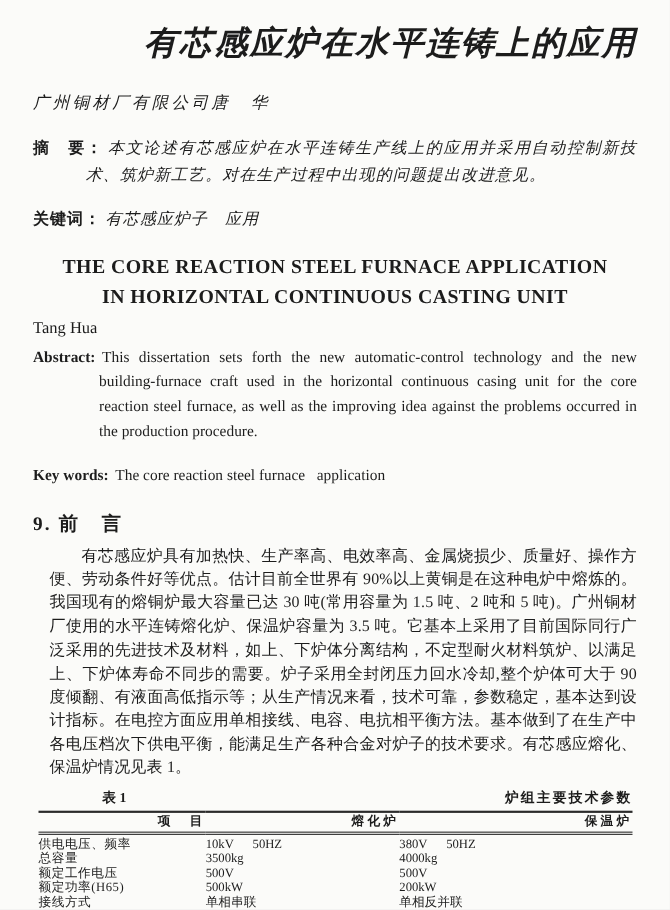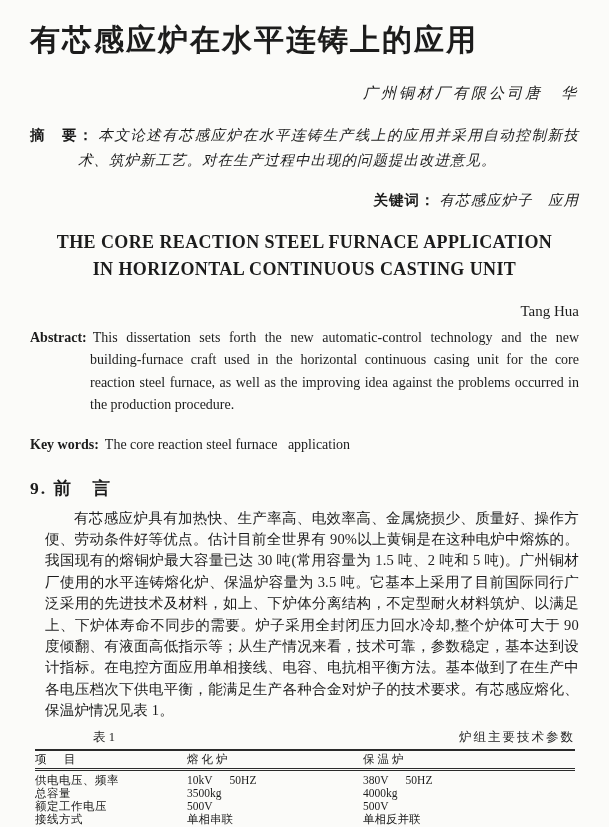--- a/index.html
+++ b/index.html
@@ -8,66 +8,66 @@
     --rule:#2b2b2b;
   }
   *{box-sizing:border-box;}
   html,body{margin:0;padding:0;}
   body{background:#d8d8d8;font-family:"Liberation Serif","DejaVu Serif",serif;}
   .page{
     width:609px;height:827px;margin:0 auto;background:var(--bg);color:var(--text);
     padding:14px 30px 0 30px;overflow:hidden;position:relative;
   }
   .title-zh{
-    text-align:left;font-size:30px;font-weight:bold;letter-spacing:2px;
-    margin:8px 0 0 0;line-height:36px;
+    text-align:right;font-size:30px;font-weight:bold;letter-spacing:2px;
+    margin:8px 0 0 0;line-height:36px;font-style:italic;
   }
   .author-zh{
-    text-align:right;font-size:15px;margin-top:26px;font-style:italic;letter-spacing:3px;
+    text-align:left;font-size:15px;margin-top:26px;font-style:italic;letter-spacing:3px;
   }
   .abstract-zh{
     margin-top:20px;font-size:14.5px;line-height:25px;text-align:justify;
     padding-left:48px;text-indent:-48px;
   }
   .abstract-zh .label,.keywords-zh .label{
     font-weight:bold;font-style:normal;letter-spacing:1px;padding-right:4px;
   }
   .abstract-zh .txt,.keywords-zh .txt{font-style:italic;letter-spacing:1px;}
-  .keywords-zh{margin-top:2px;font-size:14.5px;line-height:25px;text-align:right;}
+  .keywords-zh{margin-top:2px;font-size:14.5px;line-height:25px;}
   .title-en{
     text-align:center;font-size:18px;font-weight:bold;line-height:27px;
     white-space:pre-line;margin:16px 0 0 0;letter-spacing:.4px;
   }
-  .author-en{text-align:right;font-size:15px;margin-top:20px;}
+  .author-en{text-align:left;font-size:15px;margin-top:8px;}
   .abstract-en{
     margin-top:7px;font-size:14px;line-height:22.5px;text-align:justify;
     padding-left:60px;text-indent:-60px;
   }
   .abstract-en .label,.keywords-en .label{font-weight:bold;padding-right:6px;}
   .keywords-en{margin-top:17px;font-size:14px;line-height:22px;white-space:pre-wrap;}
   .section-heading{
     font-size:17.5px;font-weight:bold;margin:20px 0 0 0;letter-spacing:2px;
   }
   .body-para{
     margin:8px 0 0 15px;font-size:14.5px;line-height:21.4px;text-align:justify;
     text-indent:2em;letter-spacing:.2px;
   }
   .table-caption{
-    position:relative;width:540px;margin:7px 0 0 5px;font-size:12.5px;font-weight:normal;
+    position:relative;width:540px;margin:7px 0 0 5px;font-size:12.5px;font-weight:bold;
     line-height:16px;
   }
   .table-caption .cap-label{position:absolute;left:58px;top:0;}
   .table-caption .cap-title{display:block;text-align:right;letter-spacing:2px;}
   table.params{
     width:540px;margin:4px 0 0 5px;border-collapse:collapse;
     font-size:11.5px;line-height:13.2px;
     border-top:2px solid var(--rule);border-bottom:2px solid var(--rule);
   }
   table.params th{
-    font-weight:normal;text-align:left;padding:2px 0 2px 0;
+    font-weight:bold;text-align:right;padding:2px 0 2px 0;
     border-bottom:3px double var(--rule);letter-spacing:3px;
   }
   table.params td{padding:0;vertical-align:top;white-space:pre-wrap;}
   td.c-item{width:152px;padding-left:18px;letter-spacing:.5px;}
   td.c-melt{width:176px;}
   td.c-hold{width:212px;}
   tr.first-row td{padding-top:3px;}
 </style>
 </head>
 <body>
@@ -118,20 +118,25 @@
         <td class="c-item">总容量</td>
         <td class="c-melt">3500kg</td>
         <td class="c-hold">4000kg</td>
       </tr>
       <tr>
         <td class="c-item">额定工作电压</td>
         <td class="c-melt">500V</td>
         <td class="c-hold">500V</td>
       </tr>
       <tr>
+        <td class="c-item">额定功率(H65)</td>
+        <td class="c-melt">500kW</td>
+        <td class="c-hold">200kW</td>
+      </tr>
+      <tr>
         <td class="c-item">接线方式</td>
         <td class="c-melt">单相串联</td>
         <td class="c-hold">单相反并联</td>
       </tr>
 
     </tbody>
   </table>
 
 </div>
 

